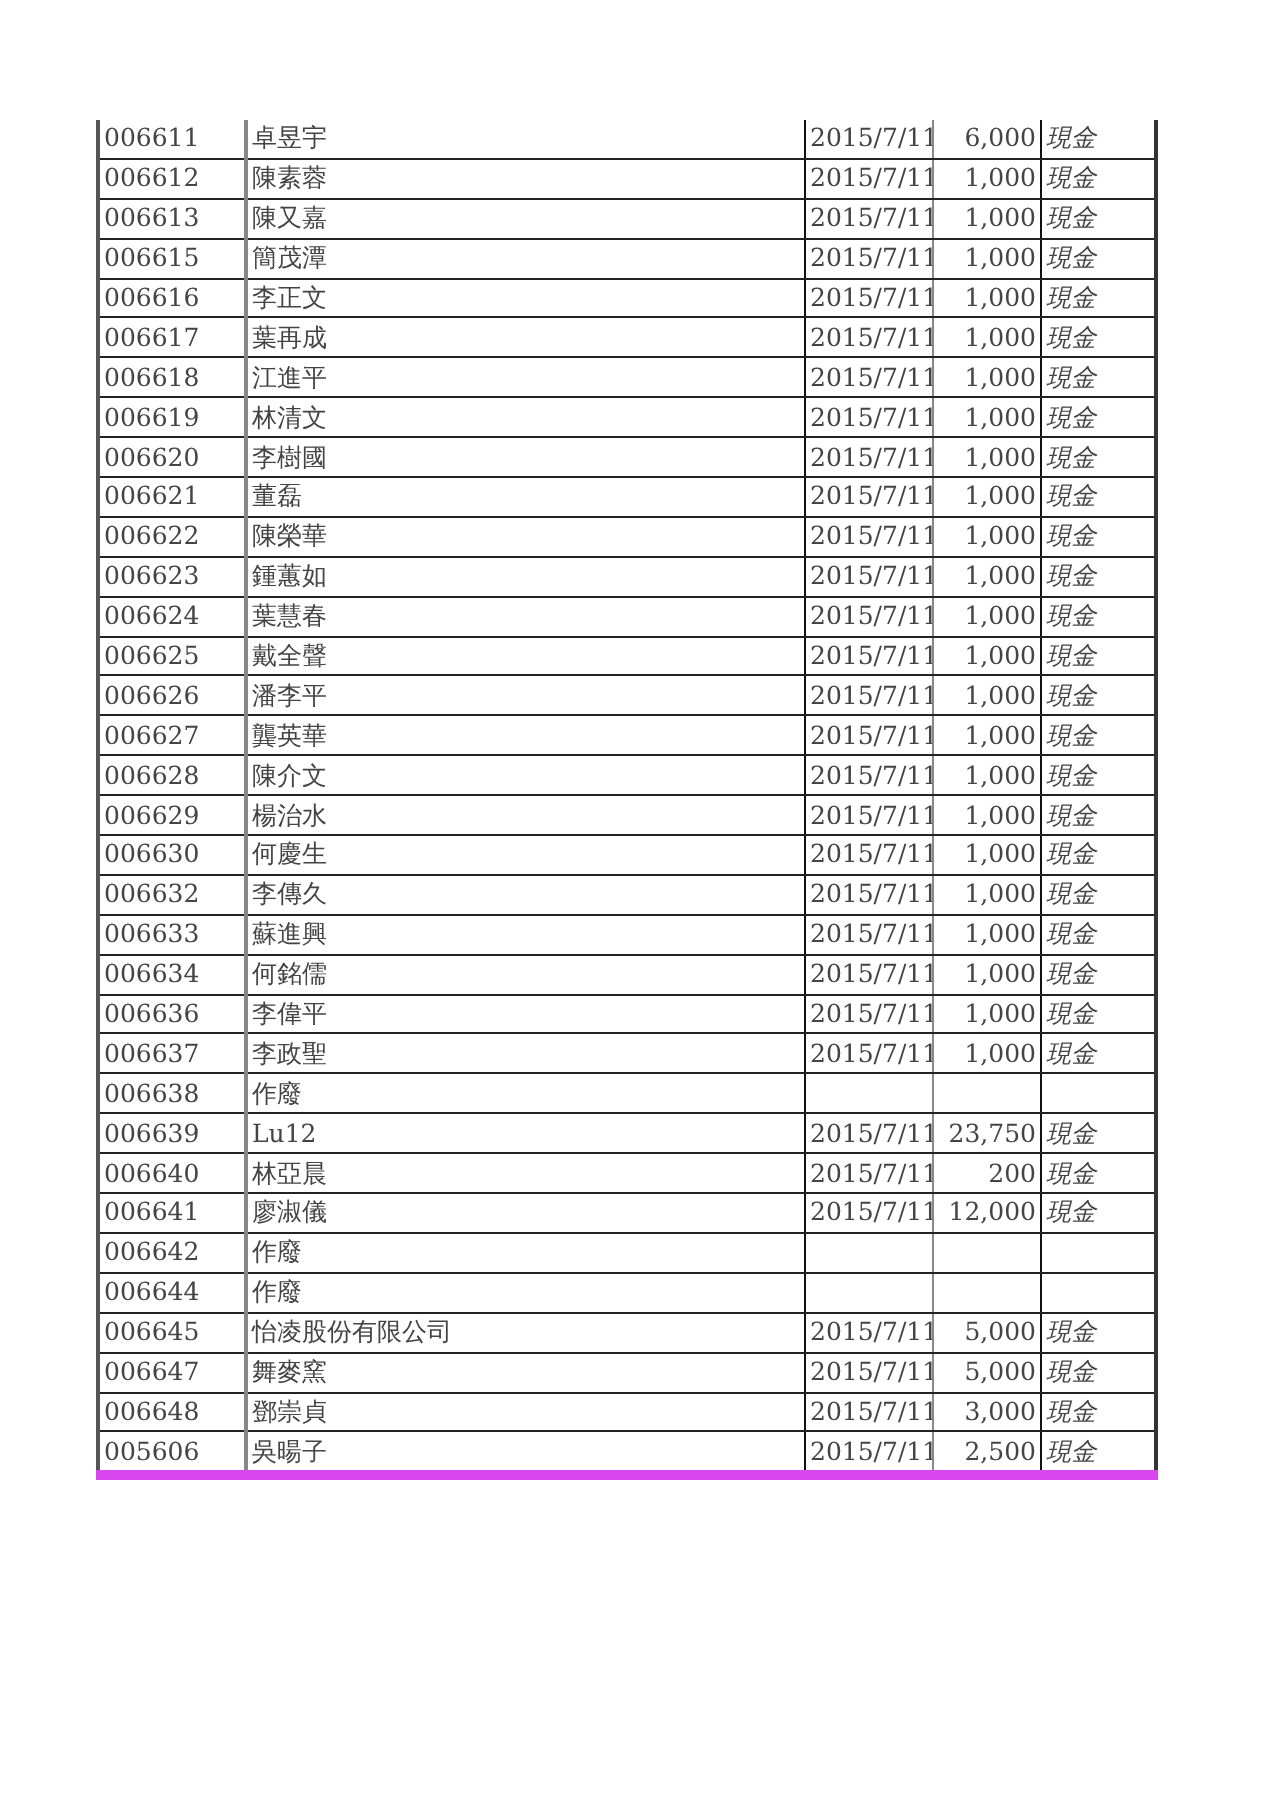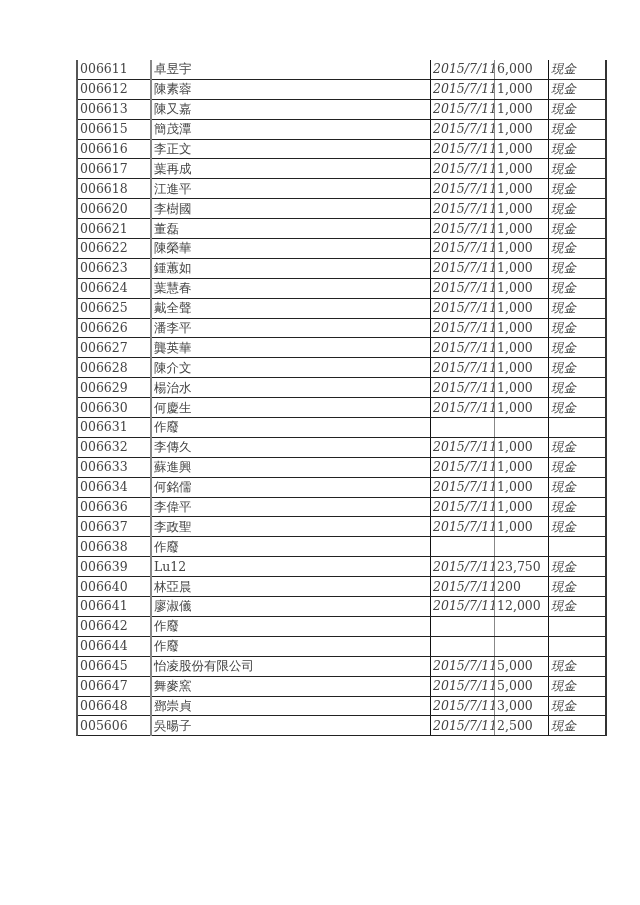--- a/index.html
+++ b/index.html
@@ -1,32 +1,32 @@
 <!DOCTYPE html>
 <html><head>
 <meta charset="utf-8">
 <style>
   html, body { margin: 0; padding: 0; background: #ffffff; }
   body { width: 640px; height: 905px; position: relative; overflow: hidden;
          font-family: "DejaVu Serif", "Liberation Serif", serif; color: #333; }
   table.ledger {
-    position: absolute; left: 76px; top: 60px;
+    position: absolute; left: 48px; top: 60px;
     border-collapse: collapse; table-layout: fixed;
     width: 522px;
-    border-left: 2px solid #555; border-right: 2px solid #333; border-bottom: 1px solid #d946ef;
+    border-left: 2px solid #555; border-right: 2px solid #333; border-bottom: 5px solid #d946ef;
   }
   table.ledger td {
     height: 18.9px; padding: 0 2px; font-size: 12.5px; line-height: 18px;
     border-bottom: 1px solid #222; white-space: nowrap; overflow: hidden;
     color: #444;
   }
   td.c-id { width: 68px; border-right: 2px solid #888; font-family: "DejaVu Serif", serif; font-size: 12px; color:#555; }
   td.c-name { width: 274px; border-right: 1px solid #111; }
-  td.c-date { width: 59px; text-align: center; border-right: 1px solid #888; font-size: 12.5px; color:#555;font-style:italic; }
-  td.c-amt { width: 49px; border-right: 1px solid #111; color:#555; }
+  td.c-date { width: 59px; text-align: center; border-right: 1px solid #888; font-size: 12.5px; color:#555; }
+  td.c-amt { width: 49px; text-align: right; border-right: 1px solid #111; color:#555; }
   td.c-method { width: 52px; font-style: italic; }
 </style>
 </head>
 <body>
 
 <table class="ledger">
   <tbody id="ledger-body">
       <tr>
     <td class="c-id">006611</td>
     <td class="c-name">卓昱宇</td>
@@ -70,20 +70,27 @@
     <td class="c-method">現金</td>
   </tr>
       <tr>
     <td class="c-id">006618</td>
     <td class="c-name">江進平</td>
     <td class="c-date">2015/7/11</td>
     <td class="c-amt">1,000</td>
     <td class="c-method">現金</td>
   </tr>
       <tr>
+    <td class="c-id">006619</td>
+    <td class="c-name">林清文</td>
+    <td class="c-date">2015/7/11</td>
+    <td class="c-amt">1,000</td>
+    <td class="c-method">現金</td>
+  </tr>
+      <tr>
     <td class="c-id">006620</td>
     <td class="c-name">李樹國</td>
     <td class="c-date">2015/7/11</td>
     <td class="c-amt">1,000</td>
     <td class="c-method">現金</td>
   </tr>
       <tr>
     <td class="c-id">006621</td>
     <td class="c-name">董磊</td>
     <td class="c-date">2015/7/11</td>
@@ -145,27 +152,20 @@
     <td class="c-date">2015/7/11</td>
     <td class="c-amt">1,000</td>
     <td class="c-method">現金</td>
   </tr>
       <tr>
     <td class="c-id">006630</td>
     <td class="c-name">何慶生</td>
     <td class="c-date">2015/7/11</td>
     <td class="c-amt">1,000</td>
     <td class="c-method">現金</td>
-  </tr>
-      <tr>
-    <td class="c-id">006631</td>
-    <td class="c-name">作廢</td>
-    <td class="c-date"></td>
-    <td class="c-amt"></td>
-    <td class="c-method"></td>
   </tr>
       <tr>
     <td class="c-id">006632</td>
     <td class="c-name">李傳久</td>
     <td class="c-date">2015/7/11</td>
     <td class="c-amt">1,000</td>
     <td class="c-method">現金</td>
   </tr>
       <tr>
     <td class="c-id">006633</td>

